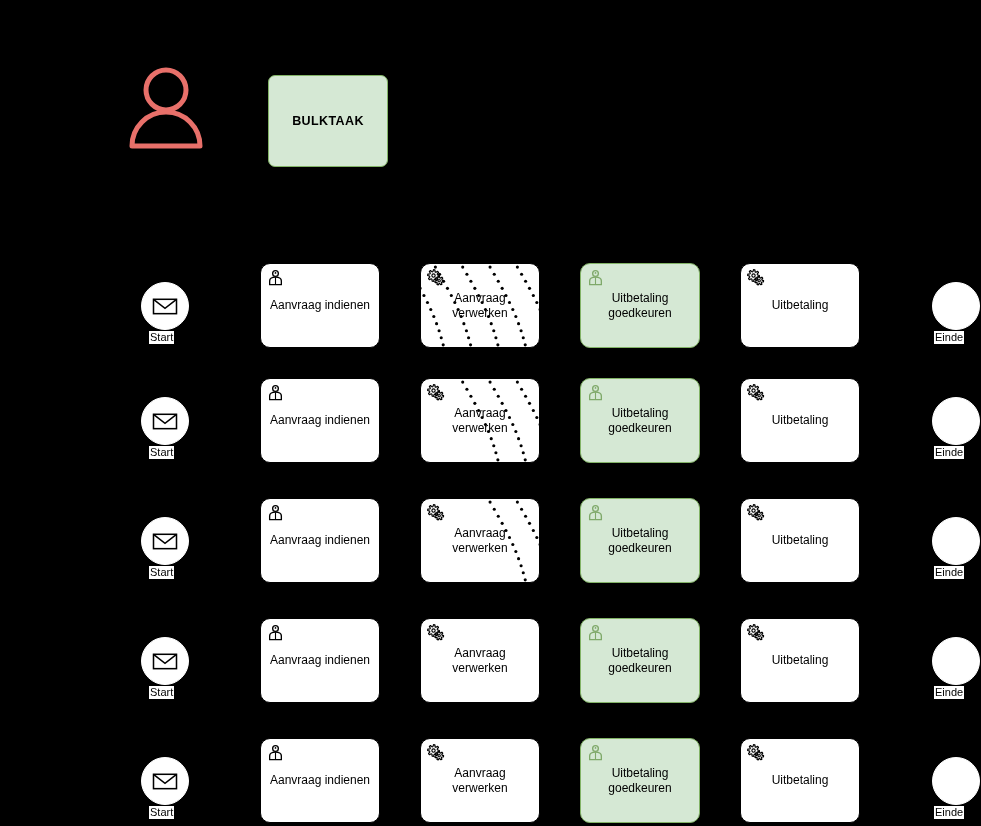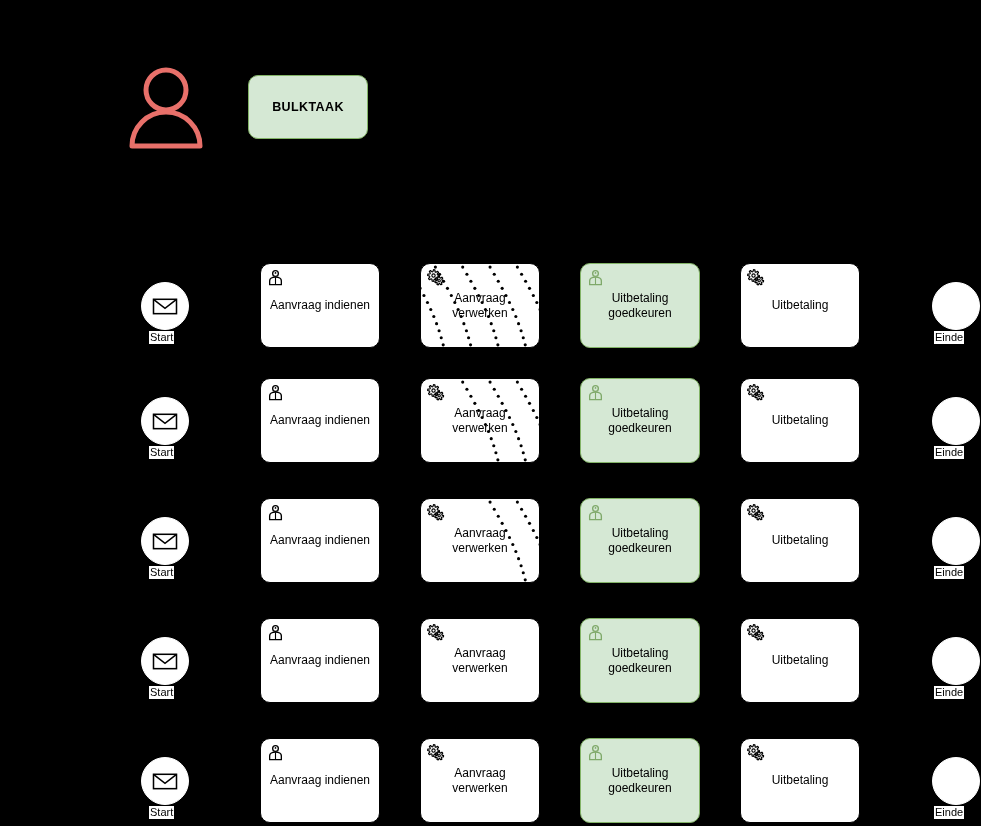--- a/index.html
+++ b/index.html
@@ -108,21 +108,21 @@
   }
 </style>
 </head>
 <body>
 
 <div id="canvas">
     <div class="actor" style="left: 128px; top: 66px;"><svg viewBox="0 0 76 84" width="76" height="84">
         <circle cx="38" cy="24" r="20" fill="none" stroke="#e8706a" stroke-width="5"></circle>
         <path d="M4 80 A34 34 0 0 1 72 80 Z" fill="none" stroke="#e8706a" stroke-width="5" stroke-linejoin="round"></path>
       </svg></div>
-    <div class="task bulktaak" style="left: 248px; top: 75px; width: 120px; height: 64px;">
+    <div class="task bulktaak" style="left: 268px; top: 75px; width: 120px; height: 92px; border-radius: 7px;">
       <span class="task-label">BULKTAAK</span>
     </div>
     <div class="event event-start" style="left: 141px; top: 281.5px; height: 48px; width: 48px;">
       <svg viewBox="0 0 48 48" class="event-icon">
         <rect x="12" y="17" width="24" height="15" fill="#ffffff" stroke="#000000" stroke-width="1.6"></rect>
         <path d="M12 17 L24 26.5 L36 17" fill="none" stroke="#000000" stroke-width="1.6"></path>
       </svg>
     </div>
     <div class="event-label" style="left: 149px; top: 330.5px;">Start</div>
     <div class="task task-white" style="left: 260px; top: 263px; width: 120px; height: 85px;">

